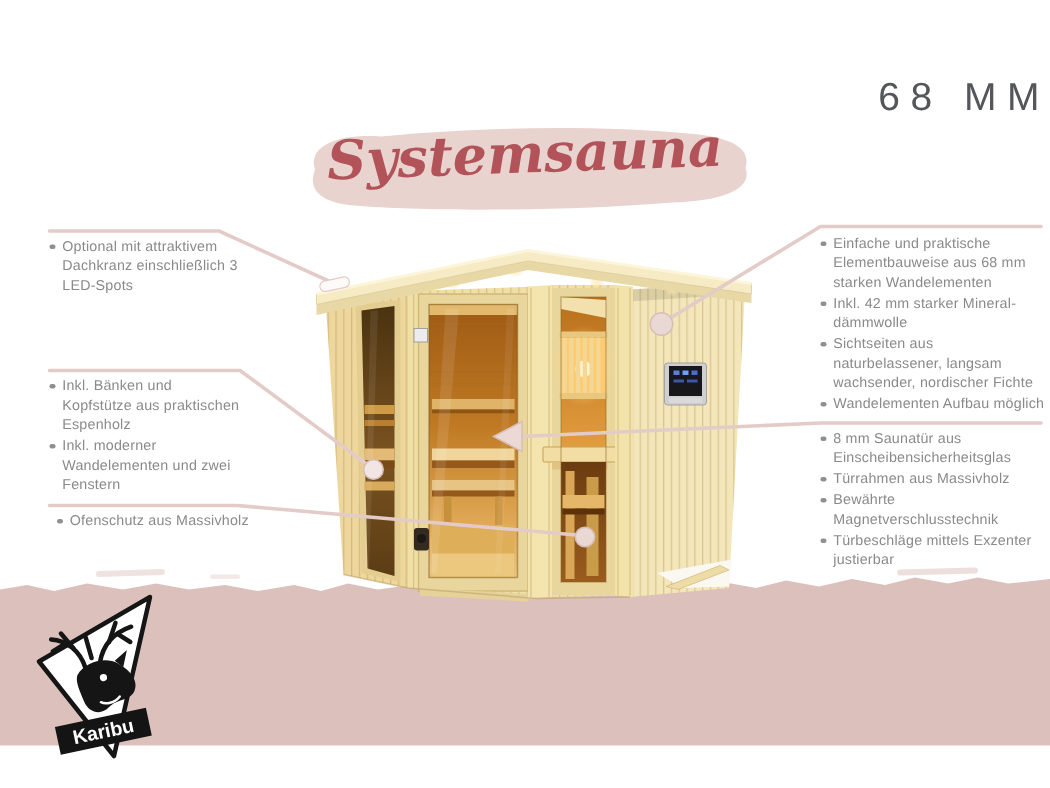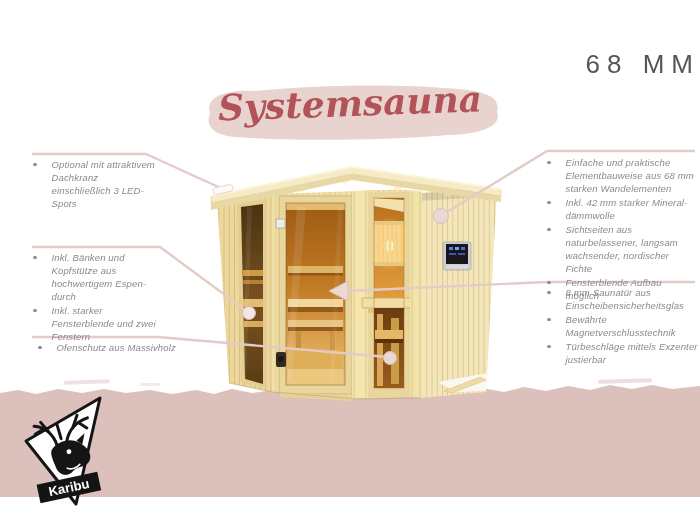--- a/index.html
+++ b/index.html
@@ -16,21 +16,21 @@
   }
   .brush-wrap{left:196px;top:81px;width:308px;height:64px;}
   .script-title{
     left:0;right:0;top:1px;text-align:center;
     font-family:"DejaVu Serif",serif;font-style:italic;font-weight:700;
     font-size:36px;color:#b25359;transform:rotate(-2deg);letter-spacing:0px;
   }
   
   .ann{color:#8a8a8a;font-size:9.5px;line-height:13px;letter-spacing:.15px;}
   .ann ul{list-style:none;margin:0;padding:0;}
-  .bi{display:flex;gap:15px;margin-bottom:1px;font-style:italic;}
+  .bi{display:flex;gap:5px;margin-bottom:1px;}
   .dot{width:3.5px;height:3.5px;border-radius:50%;background:#8f8f8f;margin-top:4.8px;flex:none;}
   .bt{flex:1;}
   .lb1{left:33px;top:158px;width:126px;}
   .lb2{left:33px;top:251px;width:127px;}
   .lb3{left:38px;top:341px;width:150px;}
   .rb1{left:547px;top:156px;width:150px;}
   .rb2{left:547px;top:286px;width:151px;}
   .overlay{left:0;top:0;pointer-events:none;}
 </style>
 </head>
@@ -240,25 +240,25 @@
     <li class="bi">
         <span class="dot"></span>
         <span class="bt">Optional mit attraktivem Dachkranz einschließlich 3 LED-Spots</span>
       </li>
   </ul>
 </div>
 <div class="abs ann lb2">
   <ul>
     <li class="bi">
         <span class="dot"></span>
-        <span class="bt">Inkl. Bänken und Kopfstütze aus hochwertigem Espen­durch</span>
-      </li>
-    <li class="bi">
-        <span class="dot"></span>
-        <span class="bt">Inkl. starker Fensterblende und zwei Fenstern</span>
+        <span class="bt">Inkl. Bänken und Kopfstütze aus praktischen Espen­holz</span>
+      </li>
+    <li class="bi">
+        <span class="dot"></span>
+        <span class="bt">Inkl. moderner Wandelementen und zwei Fenstern</span>
       </li>
   </ul>
 </div>
 <div class="abs ann lb3">
   <ul>
     <li class="bi">
         <span class="dot"></span>
         <span class="bt">Ofenschutz aus Massivholz</span>
       </li>
   </ul>
@@ -273,29 +273,33 @@
     <li class="bi">
         <span class="dot"></span>
         <span class="bt">Inkl. 42 mm starker Mineral­dämmwolle</span>
       </li>
     <li class="bi">
         <span class="dot"></span>
         <span class="bt">Sichtseiten aus naturbelassener, langsam wachsender, nordischer Fichte</span>
       </li>
     <li class="bi">
         <span class="dot"></span>
-        <span class="bt">Fensterblende Aufbau möglich</span>
+        <span class="bt">Wandelementen Aufbau möglich</span>
       </li>
   </ul>
 </div>
 <div class="abs ann rb2">
   <ul>
     <li class="bi">
         <span class="dot"></span>
         <span class="bt">8 mm Saunatür aus Einscheibensicherheitsglas</span>
+      </li>
+    <li class="bi">
+        <span class="dot"></span>
+        <span class="bt">Türrahmen aus Massivholz</span>
       </li>
     <li class="bi">
         <span class="dot"></span>
         <span class="bt">Bewährte Magnetverschlusstechnik</span>
       </li>
     <li class="bi">
         <span class="dot"></span>
         <span class="bt">Türbeschläge mittels Exzenter justierbar</span>
       </li>
   </ul>

